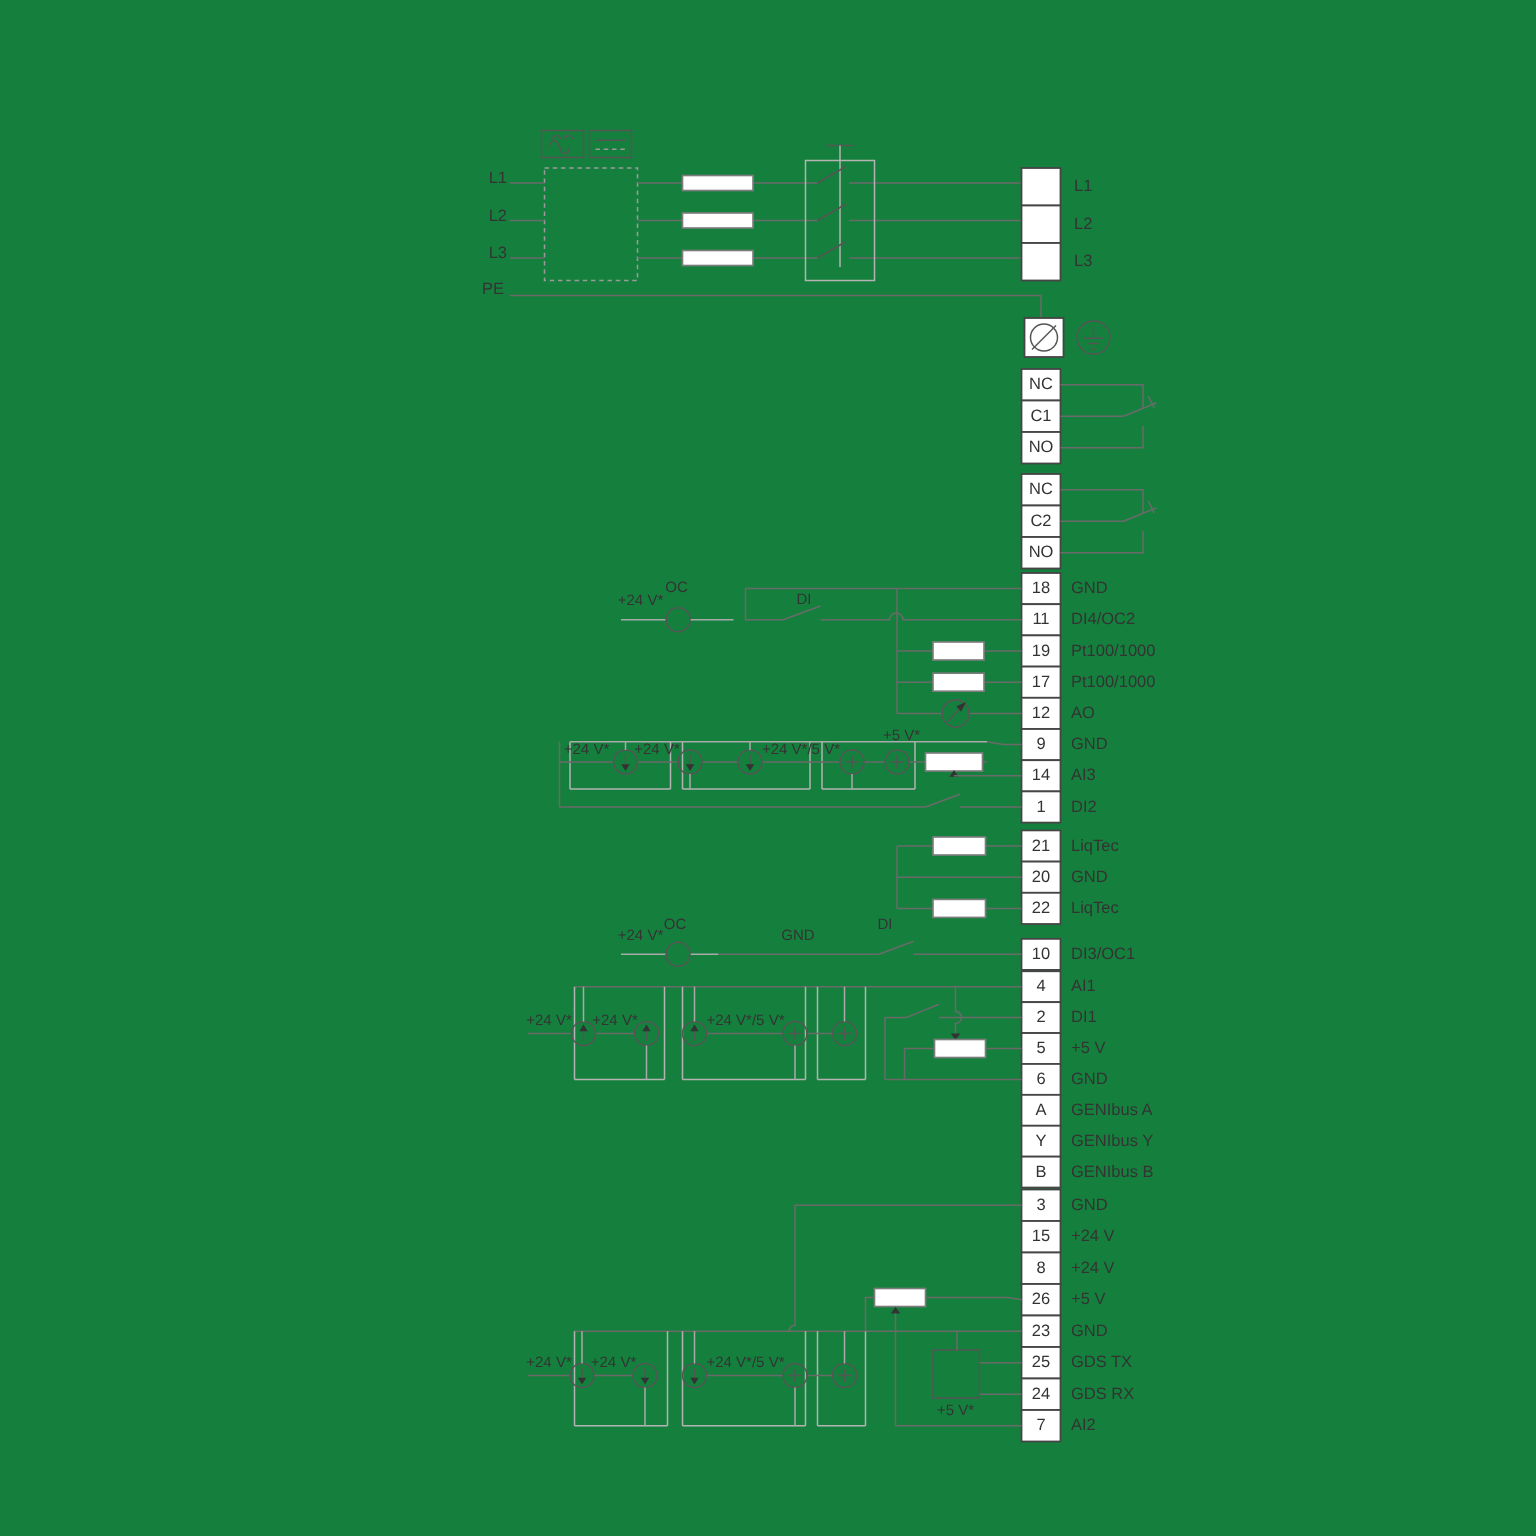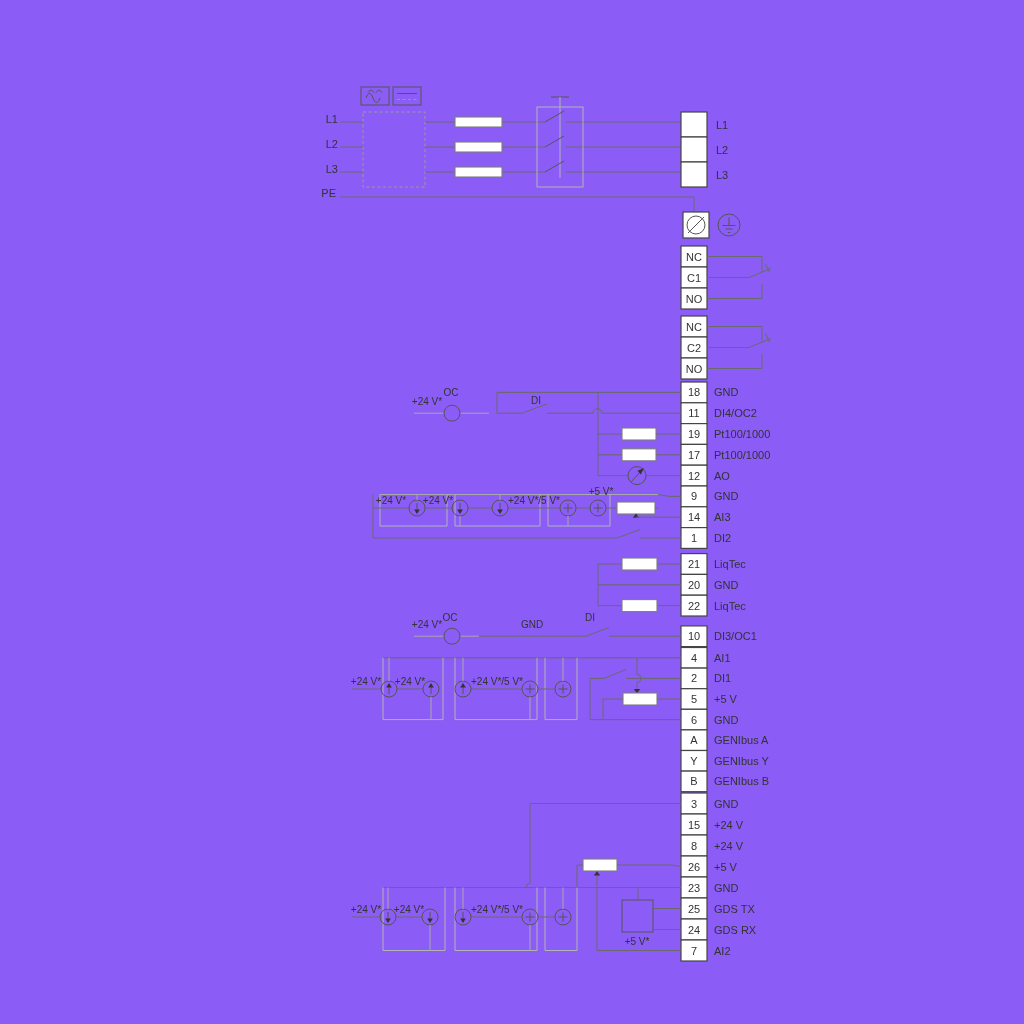--- a/index.html
+++ b/index.html
@@ -1,16 +1,16 @@
 <!DOCTYPE html>
 <html><head>
 <meta charset="utf-8">
 <style>
   html,body { margin:0; padding:0; background:#fff; }
-  .stage { width:1024px; height:1024px; position:relative; background:#8b5cf6; }
+  .stage { width:1024px; height:1024px; position:relative; background:#15803d; }
   svg { display:block; }
   .t   { font-family:"Liberation Sans", sans-serif; font-size:11px; fill:#333; dominant-baseline:central; }
   .num { text-anchor:middle; }
   .ann { font-size:10px; text-anchor:middle; }
   .w   { stroke:#6a6a6a; stroke-width:1; fill:none; }
   .wg  { stroke:#a9a9a9; stroke-width:1; fill:none; }
   .fr  { stroke:#b3b3b3; stroke-width:1; fill:none; }
   .cell{ fill:#fff; stroke:#454545; stroke-width:1.2; }
   .sym { stroke:#555; stroke-width:1; fill:none; }
   .res { stroke:#7d7d7d; stroke-width:1.1; fill:#fff; }

